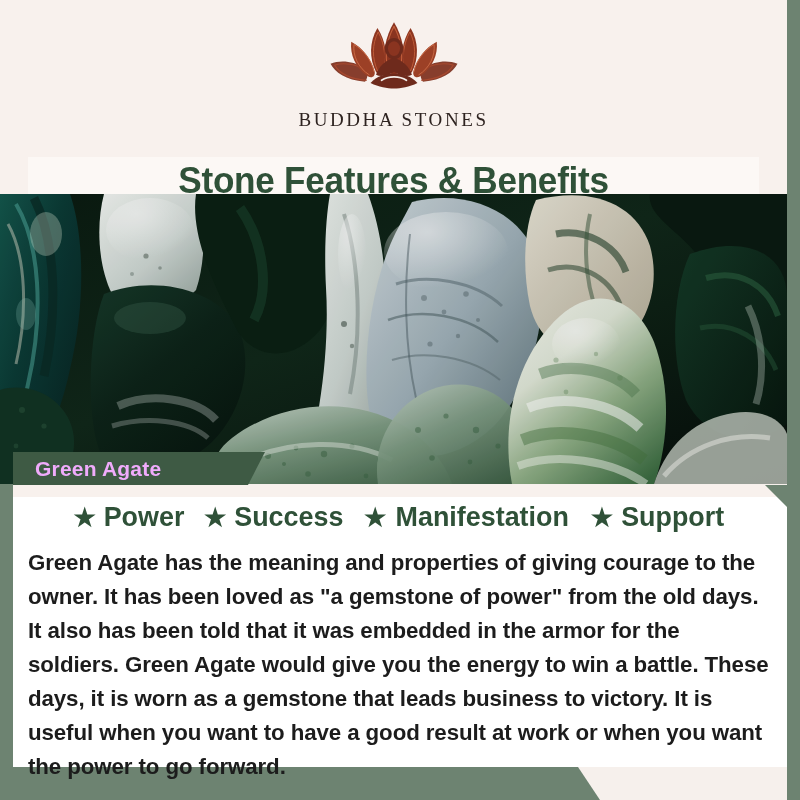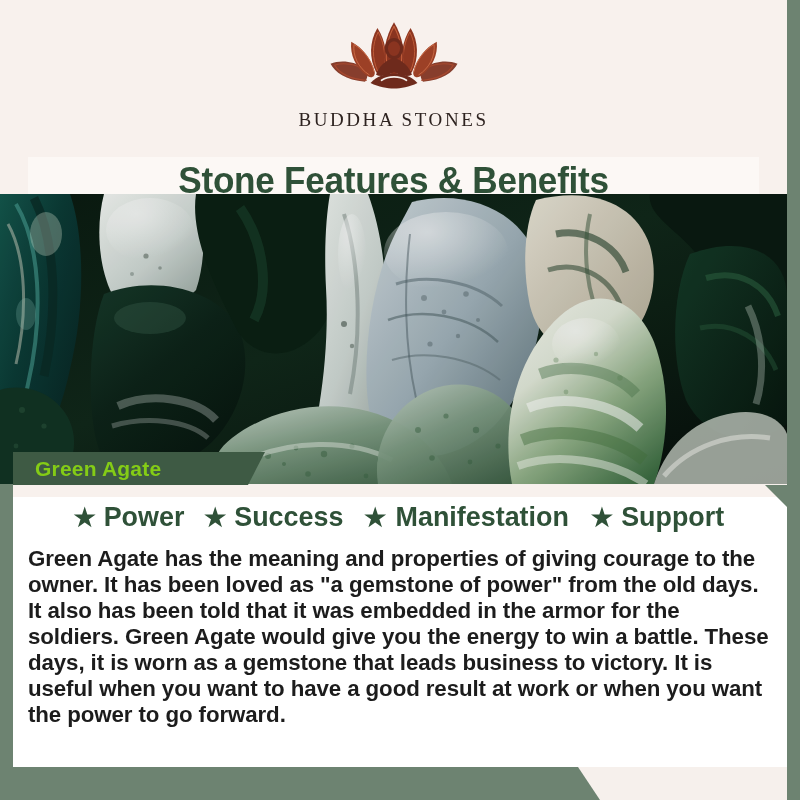--- a/index.html
+++ b/index.html
@@ -86,21 +86,21 @@
   
   .stone-banner{
     position:absolute; left:13px; top:452px;
     width:252px; height:33px;
     background:#3e5a44;
     clip-path:polygon(0 0, 252px 0, 235px 33px, 0 33px);
     display:flex; align-items:center;
   }
   .stone-banner-label{
     margin-left:22px;
-    color:#84cc16;
+    color:#f0abfc;
     font-weight:bold;
     font-size:21px;
     letter-spacing:0.2px;
   }
 
   
   .body-panel{
     position:absolute; left:13px; top:485px;
     width:774px; height:282px;
     background:#ffffff;
@@ -130,21 +130,21 @@
     white-space:nowrap;
   }
   .benefit .star{ font-size:25px; line-height:1; }
   .benefit .blabel{ transform:scaleX(0.96); }
 
   .description{
     position:absolute; top:61px; left:15px;
     width:747px;
     font-family:"Liberation Sans Narrow","Liberation Sans",sans-serif;
     font-size:22.3px;
-    line-height:26px;
+    line-height:34px;
     color:#1c1c1c;
     font-weight:bold;
     letter-spacing:-0.1px;
     text-align:left;
   }
 </style>
 </head>
 <body>
 
 <div id="card">

